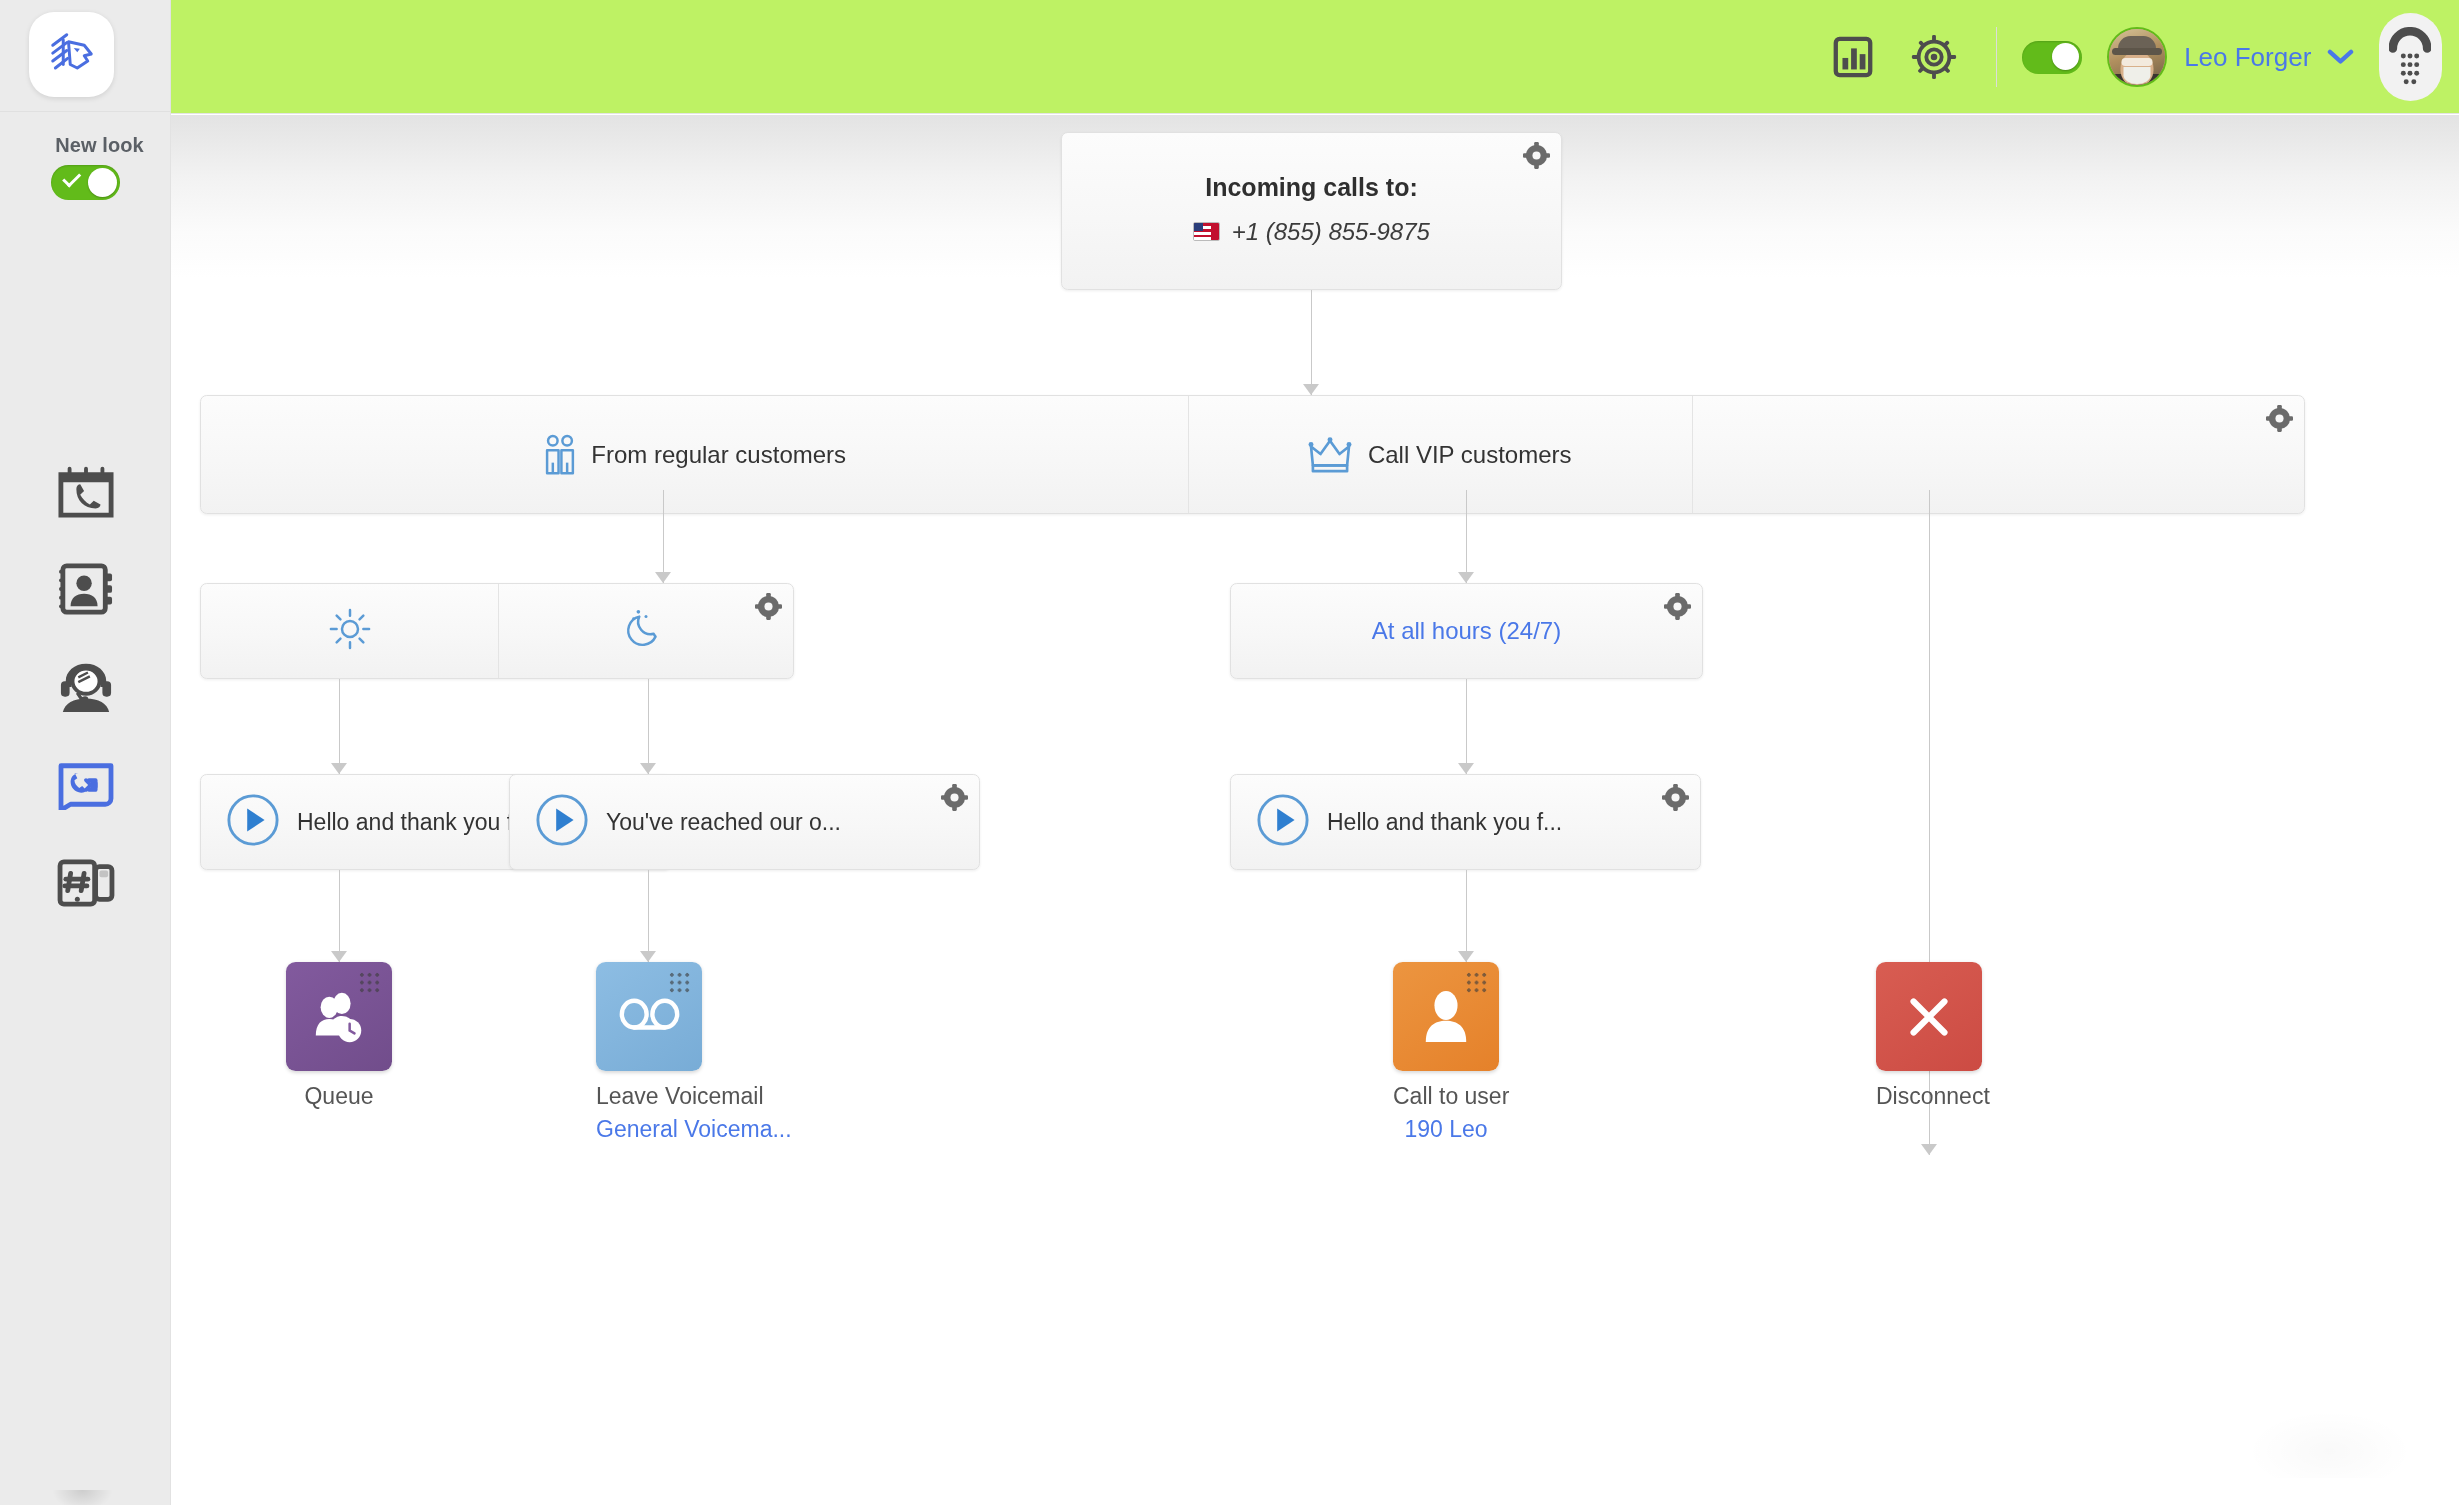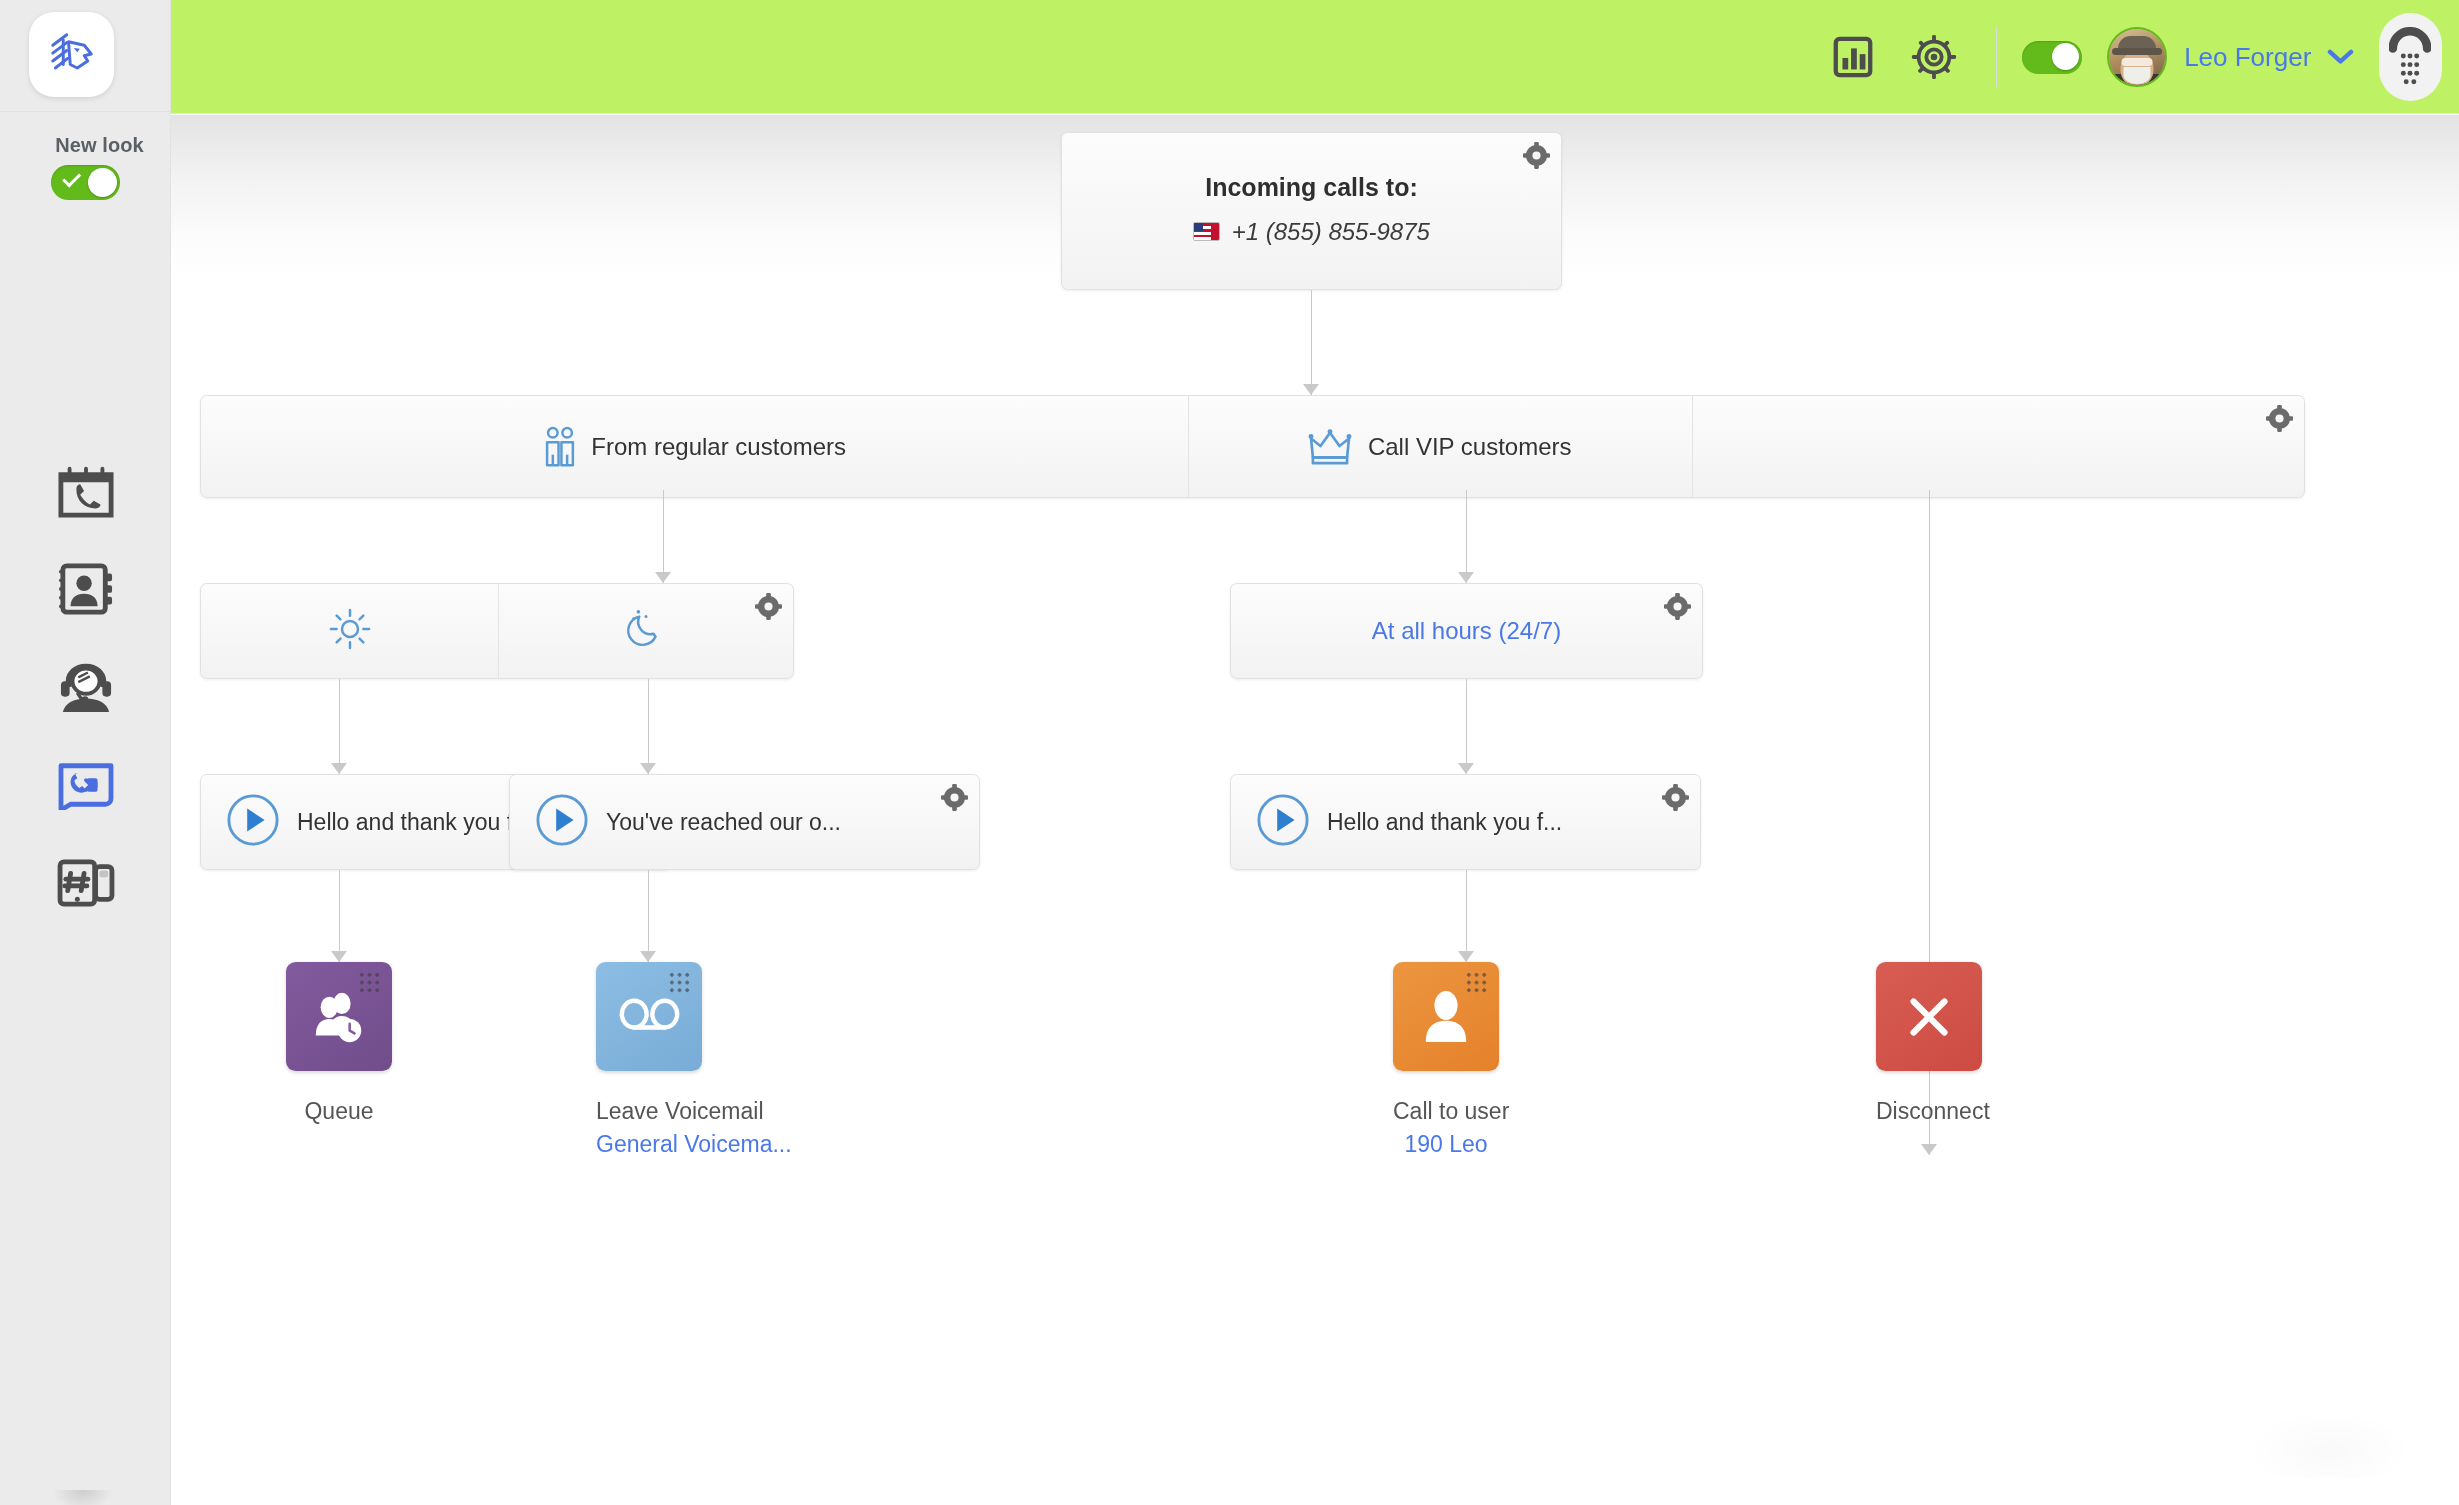--- a/index.html
+++ b/index.html
@@ -151,21 +151,21 @@
     width:106px; height:109px; border-radius:9.6px; margin:0 auto;
     position:relative; cursor:pointer;
     box-shadow:0 1.9px 3.8px rgba(0,0,0,.15);
     display:flex; align-items:center; justify-content:center;
   }
   .tile .grip{
     position:absolute; right:8.6px; top:8.6px; width:25px; height:25px;
     background-image:radial-gradient(#3c3c3c 1.8px, transparent 2px);
     background-size:7.7px 7.7px; opacity:.62; cursor:grab;
   }
-  .tile-label{ margin-top:27px; font-size:23px; color:#555; white-space:nowrap;}
+  .tile-label{ margin-top:12px; font-size:23px; color:#555; white-space:nowrap;}
   .tile-sub{ margin-top:5.8px; font-size:23px; color:#4a78e8; white-space:nowrap;}
   .edge{ position:absolute; }
   .edge .vline{ position:absolute; width:1px; background:#c9c9c9; left:0; top:0;}
   .edge .head{
     position:absolute; left:-7.7px; bottom:0; width:0;height:0;
     border-left:8.6px solid transparent; border-right:8.6px solid transparent;
     border-top:11.5px solid #c9c9c9;
   }
   #bottom-smudge{
     position:absolute; right:48px; bottom:27px; width:163px; height:67px;
@@ -383,21 +383,21 @@
         </span>
       <span>+1 (855) 855-9875</span>
     </div>
   </div>
 
   <div class="edge" style="left:1140px; top:175px; height:105px;">
     <span class="vline" style="height:105px;"></span>
       <span class="head"></span>
   </div>
 
-  <div class="node" style="left:29px; top:280px; width:2105px; height:103px;padding-left:19px;">
+  <div class="node" style="left:29px; top:280px; width:2105px; height:119px;padding-left:19px;">
     <span class="gear">
       <svg width="27" height="27" viewBox="0 0 28 28">
           <g fill="#6b6b6b">
         <circle cx="14" cy="14" r="11"></circle>
             <circle cx="14" cy="14" r="4.2" fill="#f7f7f7"></circle>
         <rect x="11.6" y="0" width="4.8" height="6" rx="1.2"></rect>
             <rect x="11.6" y="22" width="4.8" height="6" rx="1.2"></rect>
         <rect x="22" y="11.6" width="6" height="4.8" rx="1.2"></rect>
             <rect x="0" y="11.6" width="6" height="4.8" rx="1.2"></rect>
       </g>

